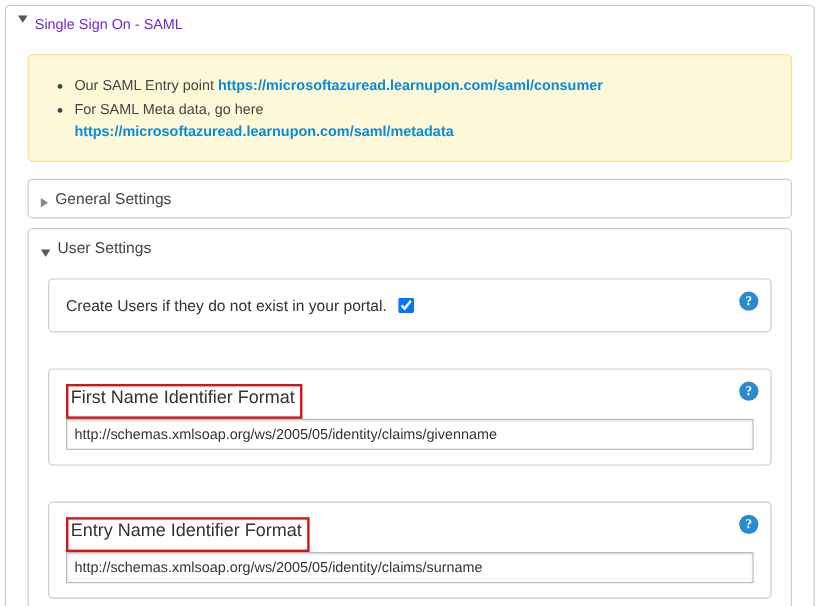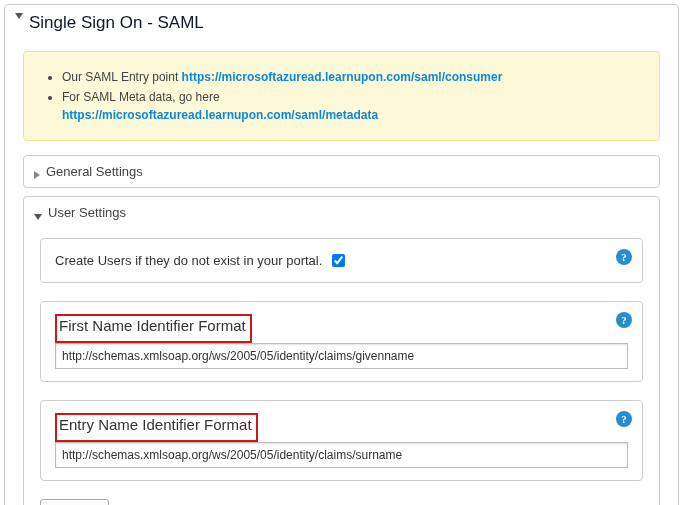--- a/index.html
+++ b/index.html
@@ -13,22 +13,22 @@
     width: 683px;
   }
   .outer-panel {
     border: 1px solid #ccc;
     border-radius: 4px;
     padding: 0;
     background: #fff;
   }
   .panel-header {
     padding: 8px 10px;
-    font-size: 17px;
-    color: #0f172a;
+    font-size: 12px;
+    color: #6d28d9;
     display: flex;
     align-items: flex-start;
     gap: 6px;
   }
   .arrow-down {
     display: inline-block;
     width: 0; height: 0;
     border-left: 4px solid transparent;
     border-right: 4px solid transparent;
     border-top: 6px solid #555;
@@ -80,21 +80,21 @@
     color: #444;
   }
   .sub-body {
     padding: 10px 16px 16px 16px;
   }
   .row-box {
     border: 1px solid #ccc;
     border-radius: 4px;
     padding: 12px 14px;
     position: relative;
-    margin-bottom: 18px;
+    margin-bottom: 30px;
     background: #fff;
   }
   .row-box .help-icon {
     position: absolute;
     right: 10px;
     top: 10px;
     width: 16px; height: 16px;
     border-radius: 50%;
     background: #2a8ccf;
     color: #fff;

